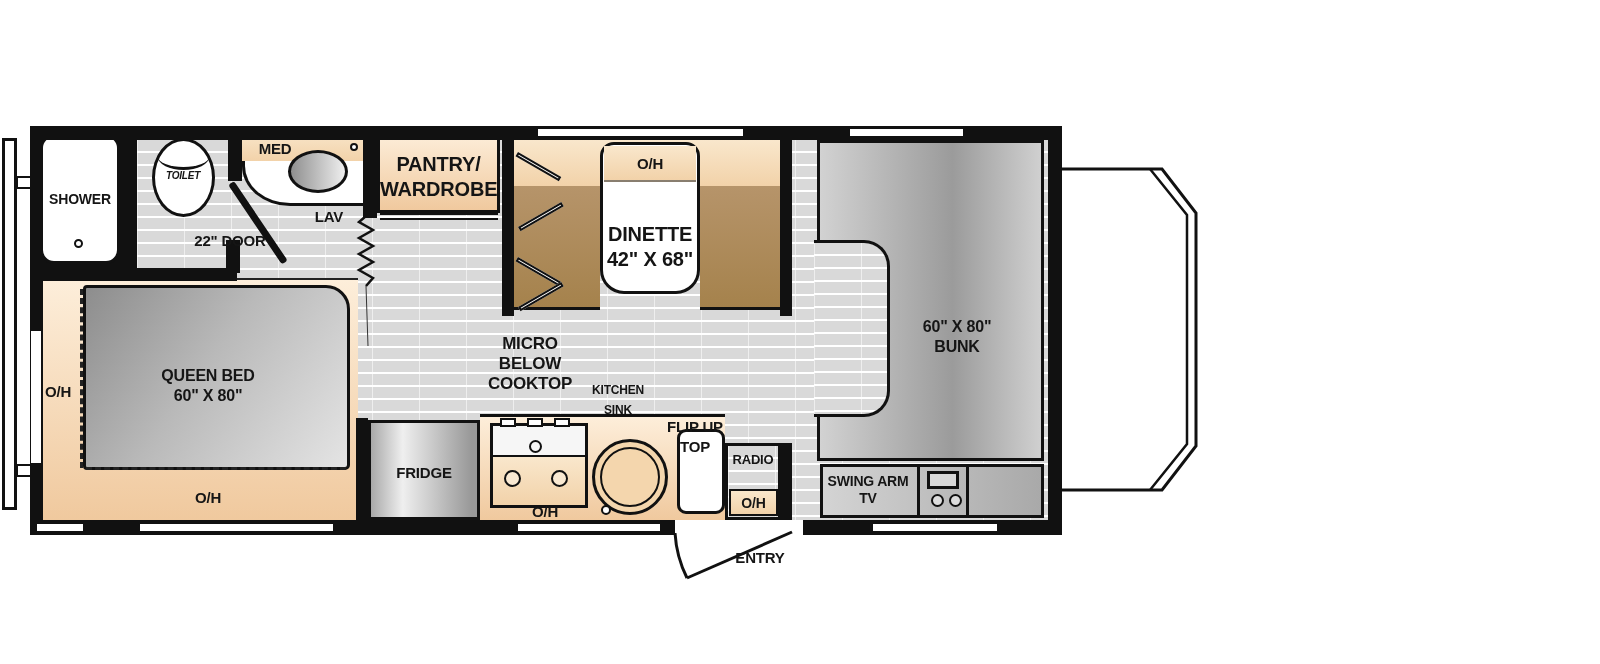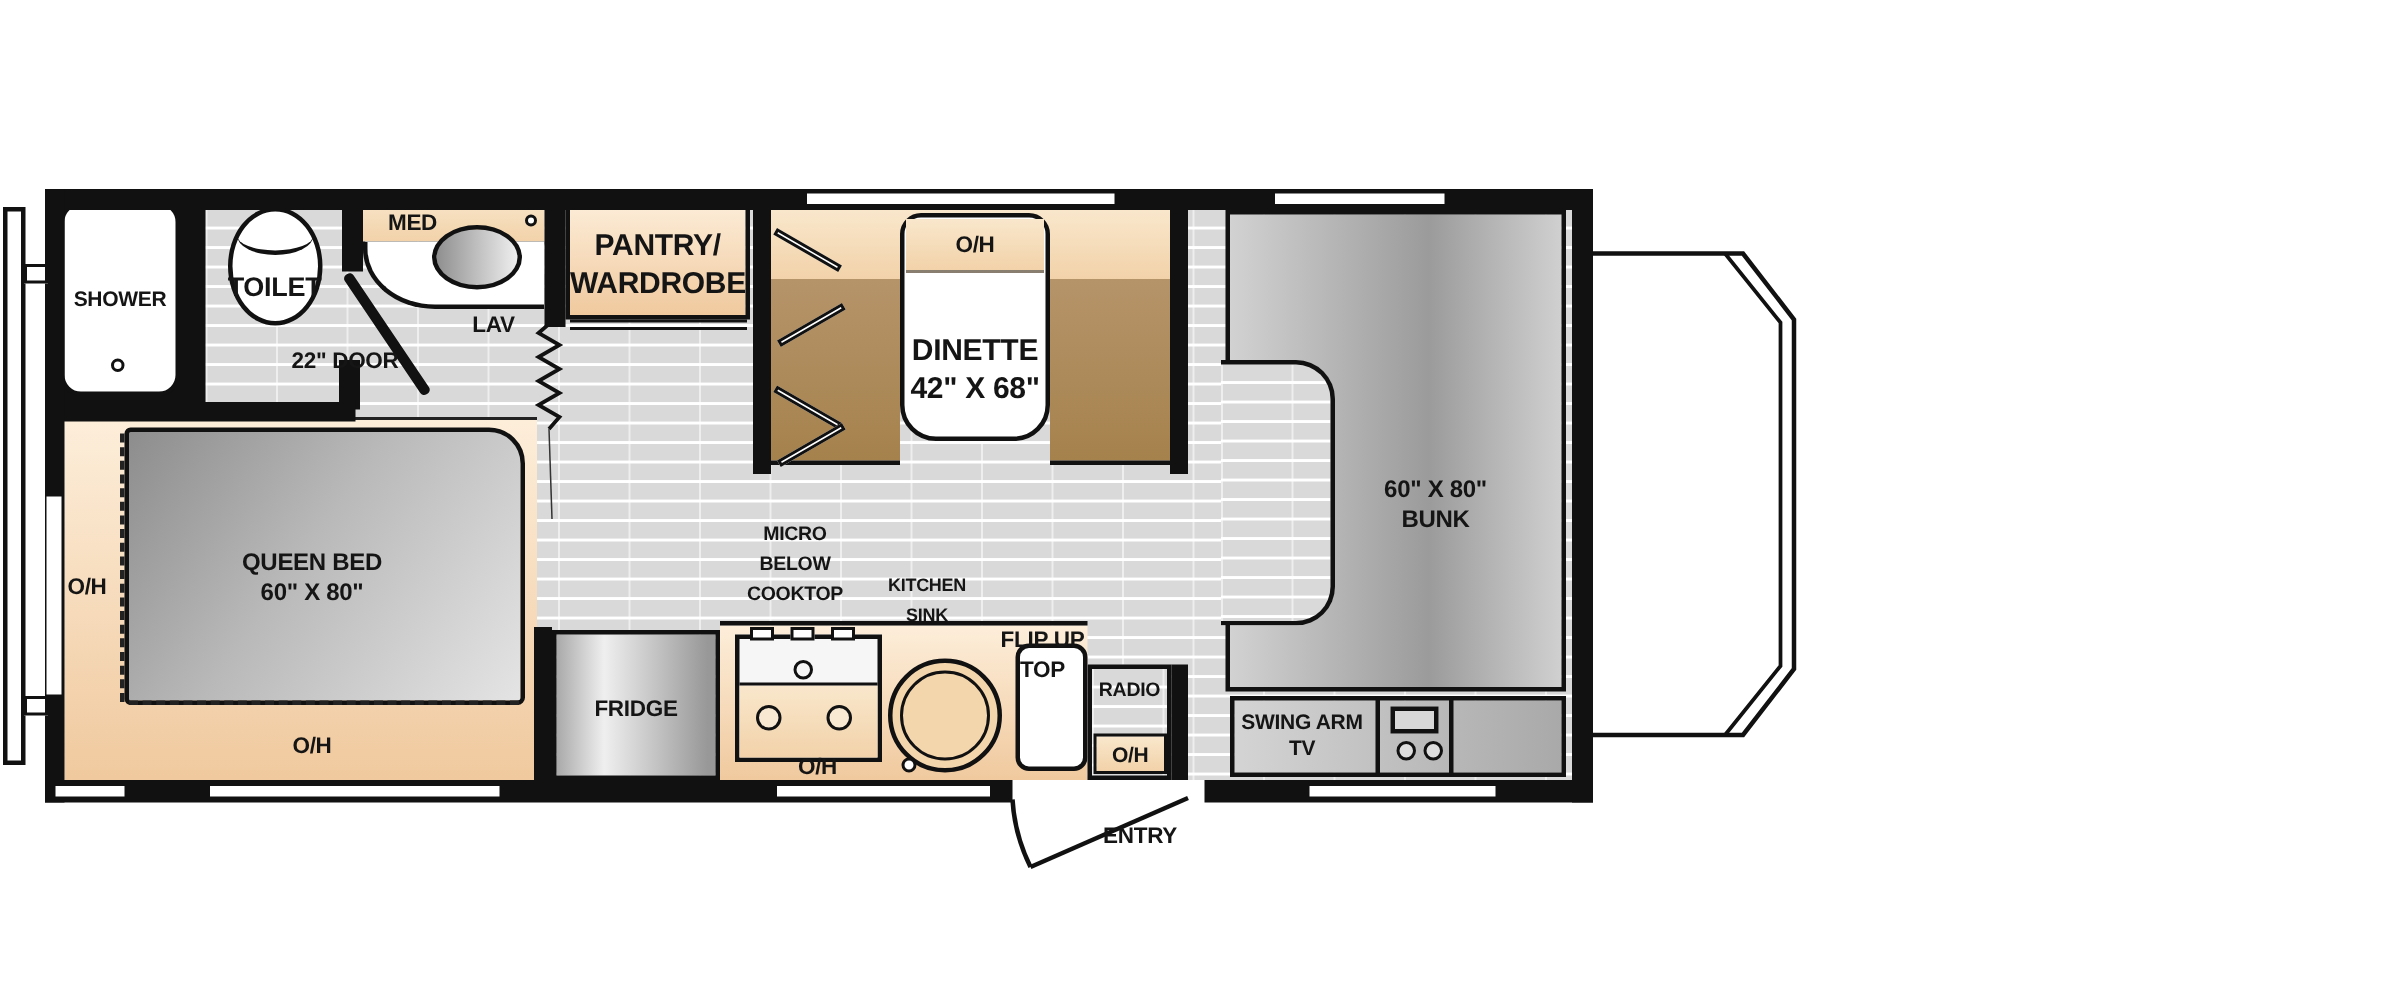--- a/index.html
+++ b/index.html
@@ -48,21 +48,21 @@
   <div class="lbl" style="left:38px;top:383px;width:40px;font-size:15px;">O/H</div>
   <div class="lbl" style="left:183px;top:489px;width:50px;font-size:15px;">O/H</div>
 
   <div class="abs wall" style="left:30px;top:126px;width:107px;height:148px;"></div>
   <div class="abs white" style="left:40px;top:134px;width:80px;height:130px;border:3px solid #111;border-radius:14px;"></div>
   <div class="lbl" style="left:42px;top:191px;width:76px;font-size:14px;">SHOWER</div>
   <div class="abs white b2 circ" style="left:74px;top:239px;width:9px;height:9px;"></div>
 
   <div class="abs white" style="left:152px;top:138px;width:63px;height:79px;border:3px solid #111;border-radius:50%;"></div>
   <div class="abs" style="left:158px;top:144px;width:51px;height:26px;border-bottom:3px solid #111;border-radius:50%;"></div>
-  <div class="lbl" style="left:148px;top:180px;width:70px;font-size:18px;">TOILET</div>
+  <div class="lbl" style="left:148px;top:170px;width:70px;font-size:10px;font-style:italic;">TOILET</div>
 
   <div class="abs wall" style="left:228px;top:126px;width:14px;height:55px;"></div>
   <div class="abs wall" style="left:226px;top:240px;width:14px;height:33px;"></div>
   <div class="abs wall" style="left:30px;top:268px;width:207px;height:13px;"></div>
   <div class="abs" style="left:234px;top:181px;width:96px;height:7px;background:#111;transform:rotate(56deg);transform-origin:0 0;border-radius:3px;"></div>
   <div class="lbl" style="left:178px;top:232px;width:104px;font-size:15px;">22" DOOR</div>
 
   <div class="abs tanband" style="left:242px;top:130px;width:121px;height:33px;border-bottom:2px solid #111;"></div>
   <div class="lbl" style="left:246px;top:140px;width:58px;font-size:15px;">MED</div>
   <div class="abs white" style="left:242px;top:161px;width:121px;height:45px;border-left:3px solid #111;border-bottom:3px solid #111;border-bottom-left-radius:48px 40px;"></div>
@@ -115,21 +115,21 @@
   <div class="abs white b2 circ" style="left:601px;top:505px;width:10px;height:10px;"></div>
 
   <div class="abs white" style="left:677px;top:429px;width:48px;height:85px;border:3px solid #111;border-radius:9px;"></div>
 
   <div class="abs floor b3" style="left:725px;top:443px;width:56px;height:77px;"></div>
   <div class="lbl" style="left:726px;top:452px;width:54px;font-size:13px;">RADIO</div>
   <div class="abs tanband b2" style="left:729px;top:489px;width:49px;height:27px;"></div>
   <div class="lbl" style="left:729px;top:495px;width:49px;font-size:14px;">O/H</div>
   <div class="abs wall" style="left:781px;top:443px;width:11px;height:77px;"></div>
 
-  <div class="lbl" style="left:482px;top:346px;width:96px;font-size:13px;line-height:20px;">MICRO
+  <div class="lbl" style="left:482px;top:334px;width:96px;font-size:17px;line-height:20px;">MICRO
 BELOW
 COOKTOP</div>
   <div class="lbl" style="left:578px;top:380px;width:80px;font-size:12px;line-height:20px;">KITCHEN
 SINK</div>
   <div class="lbl" style="left:658px;top:381px;width:74px;font-size:15px;line-height:20px;margin-top:36px;">FLIP UP
 TOP</div>
 
   <div class="abs graybunk b3" style="left:817px;top:140px;width:227px;height:321px;"></div>
   <div class="abs floor" style="left:814px;top:240px;width:76px;height:177px;border:3px solid #111;border-left:none;border-radius:0 26px 26px 0;"></div>
   <div class="lbl" style="left:898px;top:317px;width:118px;font-size:16px;">60" X 80"

